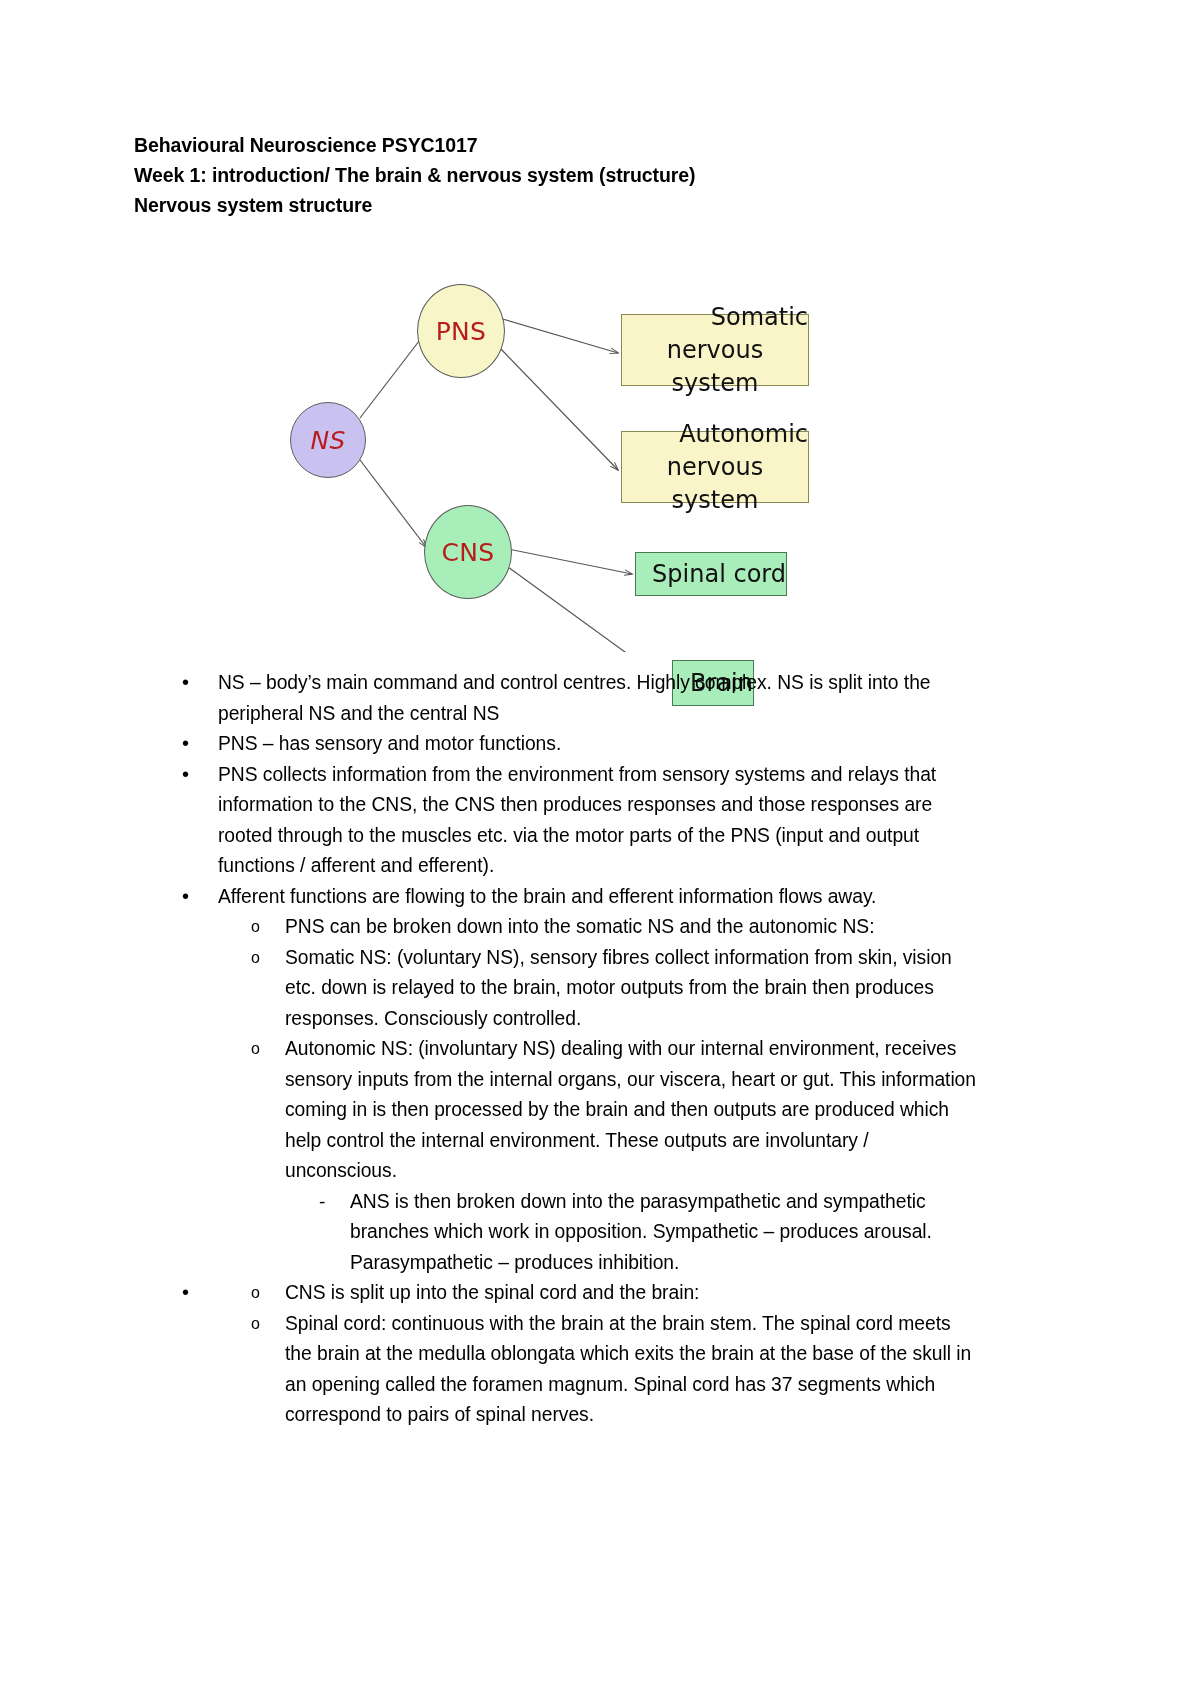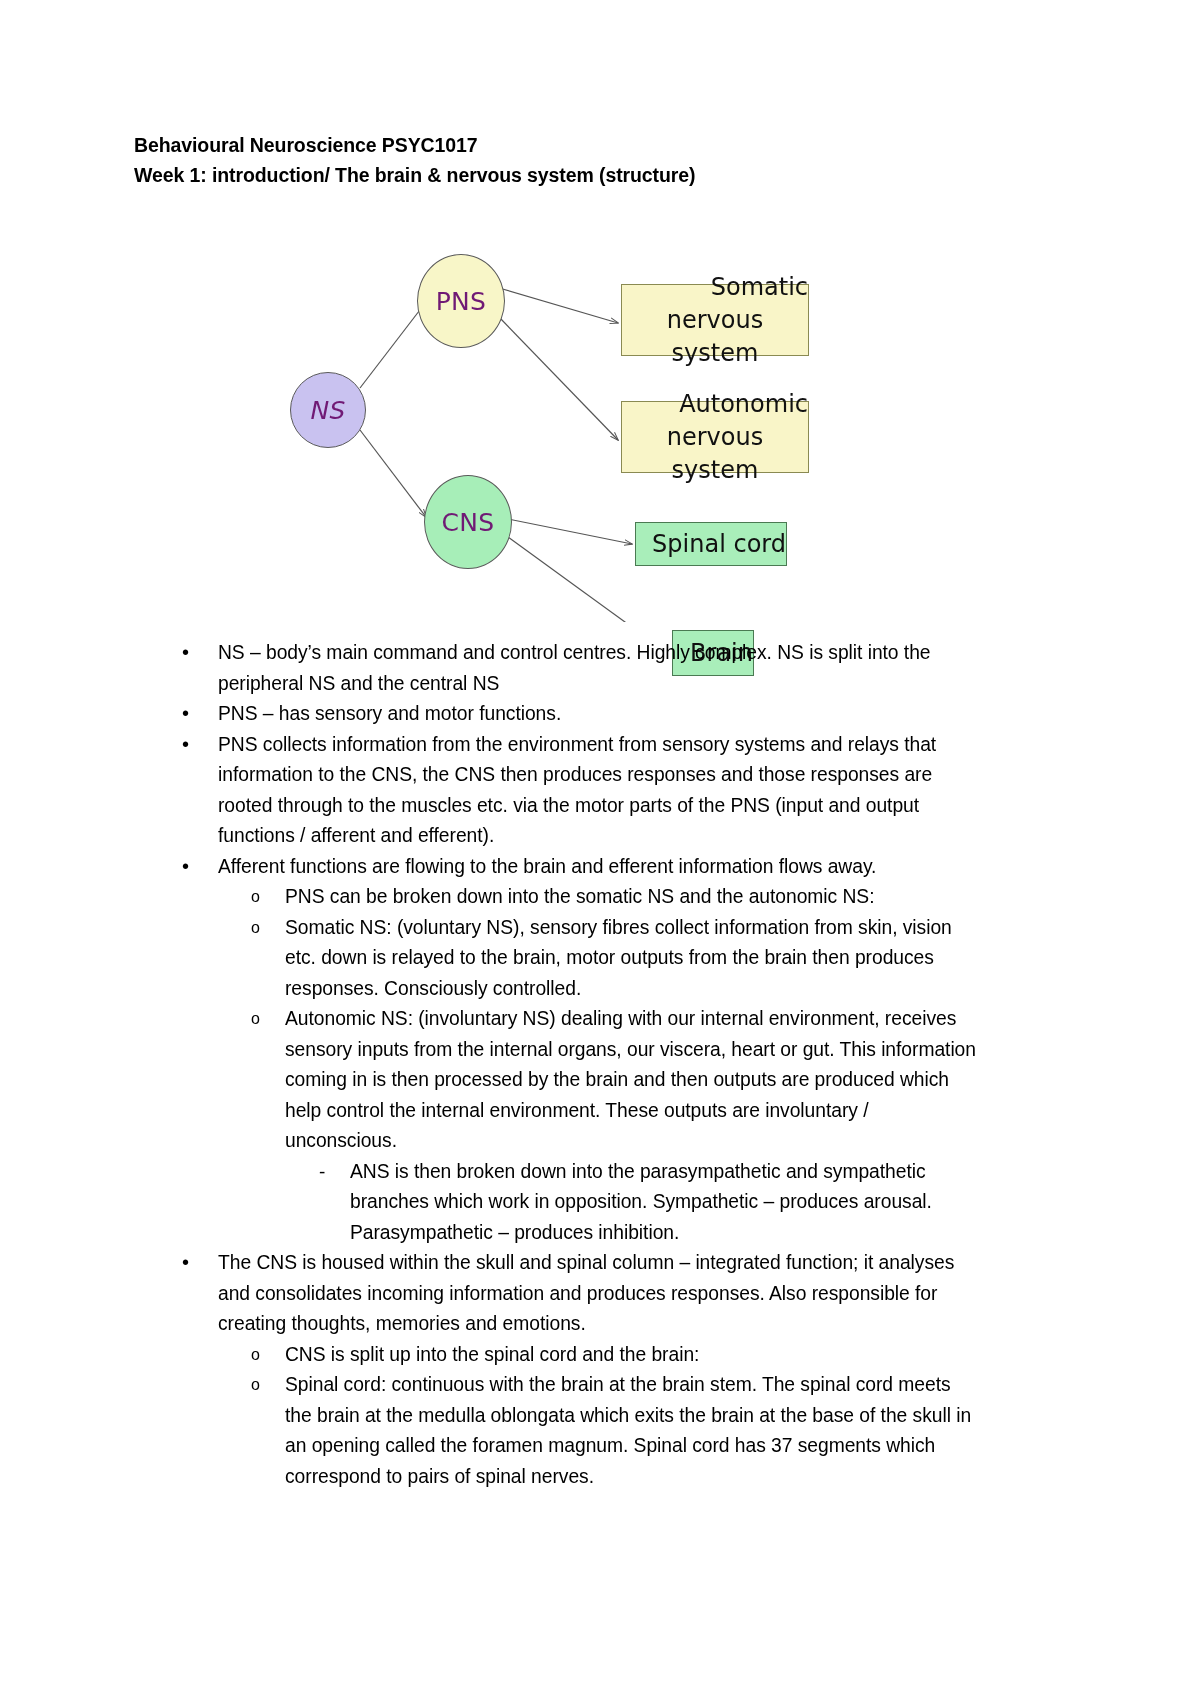--- a/index.html
+++ b/index.html
@@ -47,21 +47,21 @@
     top: 0;
   }
   .node-circle {
     position: absolute;
     display: flex;
     align-items: center;
     justify-content: center;
     border: 1.2px solid #5a5a5a;
     border-radius: 50%;
     font-size: 25px;
-    color: #701a75;
+    color: #b91c1c;
     font-family: "DejaVu Sans", sans-serif;
     letter-spacing: 0.3px;
   }
   .node-ns {
     left: 156px; top: 180px;
     width: 74px; height: 74px;
     background: #c9c2f0;
     font-style: italic;
   }
   .node-pns {
@@ -156,20 +156,21 @@
 </style>
 </head>
 <body>
 
 <div class="page">
   <div class="content">
 
     <div class="heading">
       <div>Behavioural Neuroscience PSYC1017</div>
       <div>Week 1: introduction/ The brain &amp; nervous system (structure)</div>
+      <div>Nervous system structure</div>
     </div>
 
     <div class="diagram-wrap">
 
       <svg class="diagram-svg" width="860" height="430" viewBox="0 0 860 430">
         <defs>
           <marker id="arrowhead" markerWidth="9" markerHeight="7" refX="8" refY="3.5" orient="auto" markerUnits="userSpaceOnUse">
             <path d="M0,0.6 L8.5,3.5 L0,6.4" fill="none" stroke="#555" stroke-width="1"></path>
           </marker>
         </defs>
@@ -243,21 +244,20 @@
               <ul class="lvl3">
                 <li>
                   <span class="txt">ANS is then broken down into the parasympathetic and sympathetic branches which work in opposition. Sympathetic – produces arousal. Parasympathetic – produces inhibition.</span>
                 </li>
               </ul>
             </li>
           </ul>
         </li>
 
         <li>
-          <span class="txt">The CNS is housed within the skull and spinal column – integrated function; it analyses and consolidates incoming information and produces responses. Also responsible for creating thoughts, memories and emotions.</span>
           <ul class="lvl2">
             <li>
               <span class="txt">CNS is split up into the spinal cord and the brain:</span>
             </li>
             <li>
               <span class="txt">Spinal cord: continuous with the brain at the brain stem. The spinal cord meets the brain at the medulla oblongata which exits the brain at the base of the skull in an opening called the foramen magnum. Spinal cord has 37 segments which correspond to pairs of spinal nerves.</span>
             </li>
           </ul>
         </li>
 

